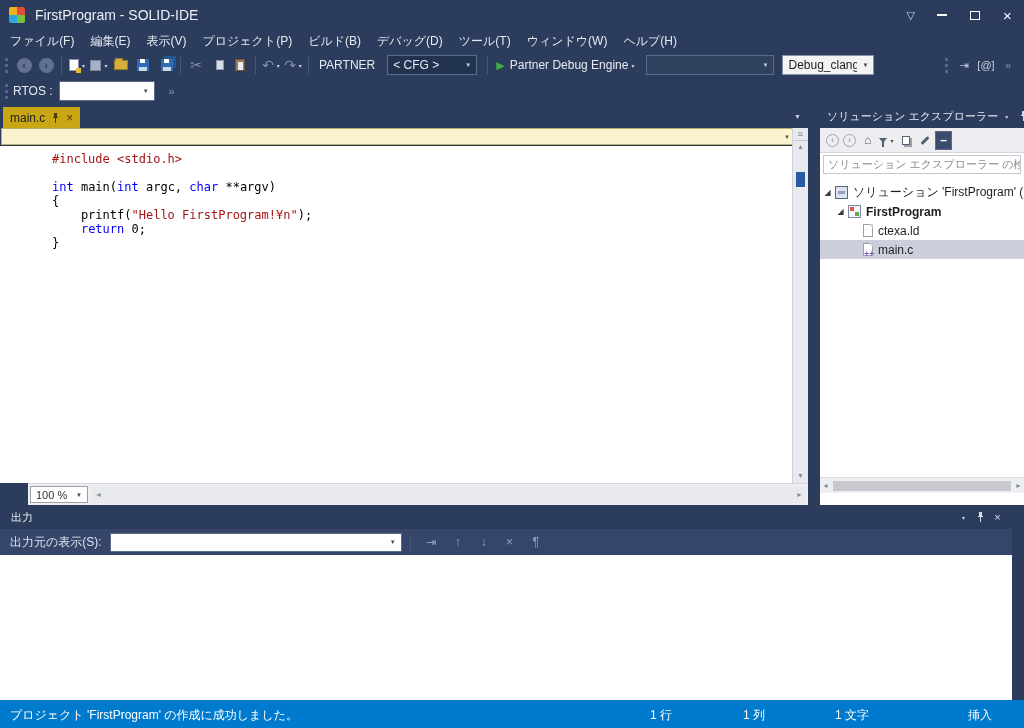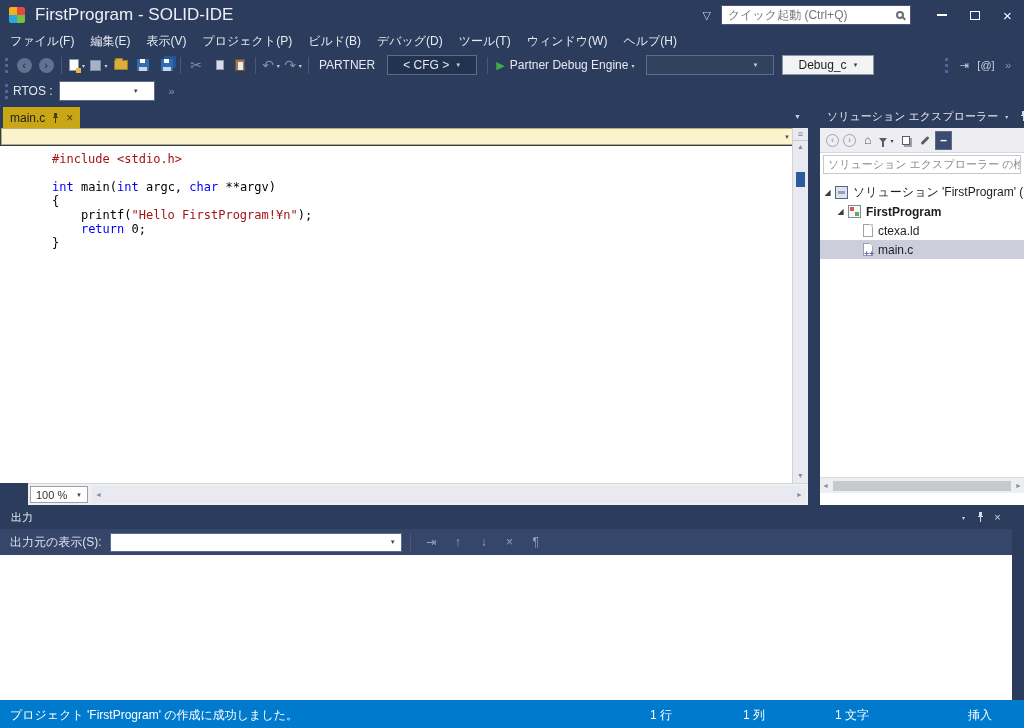--- a/index.html
+++ b/index.html
@@ -2,21 +2,21 @@
 <html><head>
 <meta charset="utf-8">
 <style>
   * { box-sizing: border-box; margin: 0; padding: 0; }
   body { background:#333; font-family:"Liberation Sans","DejaVu Sans",sans-serif; }
   .window { position:relative; width:1024px; height:728px; background:#2B3C5C; overflow:hidden; color:#E6E9F0; }
 
   
   .titlebar { position:absolute; top:0; left:0; right:0; height:30px; display:flex; align-items:center; }
   .app-icon { width:16px; height:16px; margin:0 10px 0 9px; background:conic-gradient(#e04a3f 0 25%, #7ac143 0 50%, #29a8e0 0 75%, #f5b01d 0); border-radius:2px; flex:none; }
-  .wtitle { font-size:17px; color:#EDEFF5; white-space:nowrap; }
+  .wtitle { font-size:14px; color:#EDEFF5; white-space:nowrap; }
   .funnel-glyph { margin-left:auto; font-size:11px; color:#C8D0E0; padding:0 10px; }
   .quicklaunch { width:190px; height:20px; background:#fff; border:1px solid #46587E; display:flex; align-items:center; padding:0 6px; margin-right:14px; color:#767676; font-size:12px; white-space:nowrap; overflow:hidden; }
   .i-search { width:8px; height:8px; border:2px solid #6B6F7A; border-radius:50%; position:relative; flex:none; margin-left:auto; }
   .i-search::after { content:""; position:absolute; width:5px; height:2px; background:#6B6F7A; transform:rotate(45deg); right:-4px; bottom:-2px; }
   .winbtn { width:33px; height:28px; display:flex; align-items:center; justify-content:center; color:#fff; flex:none; }
   .minbar { width:10px; height:2px; background:#fff; }
   .maxbox { width:10px; height:9px; border:1px solid #fff; }
   .closeglyph { font-size:15px; line-height:1; }
 
   
@@ -40,21 +40,21 @@
   .icon-folder { width:14px; height:10px; background:#D8AE3F; border:1px solid #9A7D23; position:relative; }
   .icon-folder::before { content:""; position:absolute; top:-3px; left:0; width:6px; height:2px; background:#D8AE3F; border:1px solid #9A7D23; border-bottom:none; }
   .icon-floppy { width:12px; height:12px; background:#2E6DB4; position:relative; }
   .icon-floppy::before { content:""; position:absolute; left:3px; top:0; width:5px; height:4px; background:#fff; }
   .icon-floppy::after { content:""; position:absolute; left:2px; bottom:0; width:8px; height:4px; background:#CBD6E8; }
   .saveall { box-shadow:3px -3px 0 0 #24578F; margin-left:3px; }
   .icon-copy { width:8px; height:10px; border:1px solid #8E99AD; background:#D6DCE8; position:relative; margin-left:3px; }
   .icon-copy::before { content:""; position:absolute; left:-4px; top:-4px; width:8px; height:10px; border:1px solid #8E99AD; background:#B9C2D4; z-index:-1; }
   .icon-paste { width:10px; height:12px; background:#9A7B52; border:1px solid #6E5536; position:relative; }
   .icon-paste::before { content:""; position:absolute; left:2px; top:2px; width:5px; height:8px; background:#E8ECF4; }
-  .combo { height:20px; border:1px solid #5A6B8C; display:flex; align-items:center; font-size:12px; padding:0 15px; flex:none; }
+  .combo { height:20px; border:1px solid #5A6B8C; display:flex; align-items:center; font-size:12px; padding:0 5px; flex:none; }
   .combo .val { white-space:nowrap; overflow:hidden; }
   .combo .caret { margin-left:auto; padding-left:6px; }
   .cfg-combo { width:90px; background:#223350; color:#E6E9F0; margin:0 6px; }
   .target-combo { width:128px; background:#31425F; margin:0 8px; }
   .light-combo { background:#F2F3F5; color:#1E1E1E; border-color:#8B94A6; }
   .clang-combo { width:92px; }
   .engine-btn { display:flex; align-items:center; margin:0 4px; }
   .play-glyph { color:#3FAE49; font-size:11px; margin-right:5px; }
   .overflow-glyph { color:#8B98B5; font-size:11px; }
   .jump-glyph, .mem-glyph { color:#C8D0E0; font-size:11px; }
@@ -141,24 +141,20 @@
 </style>
 </head>
 <body>
 
 <div class="window">
 
   <div class="titlebar">
     <div class="app-icon"></div>
     <span class="wtitle">FirstProgram - SOLID-IDE</span>
     <span class="funnel-glyph">▽</span>
-    <div class="quicklaunch">
-      <span>クイック起動 (Ctrl+Q)</span>
-      <span class="i-search"></span>
-    </div>
     <div class="winbtn">
         <span class="minbar"></span>
       </div>
     <div class="winbtn">
         <span class="maxbox"></span>
       </div>
     <div class="winbtn">
         <span class="closeglyph">×</span>
       </div>
   </div>

